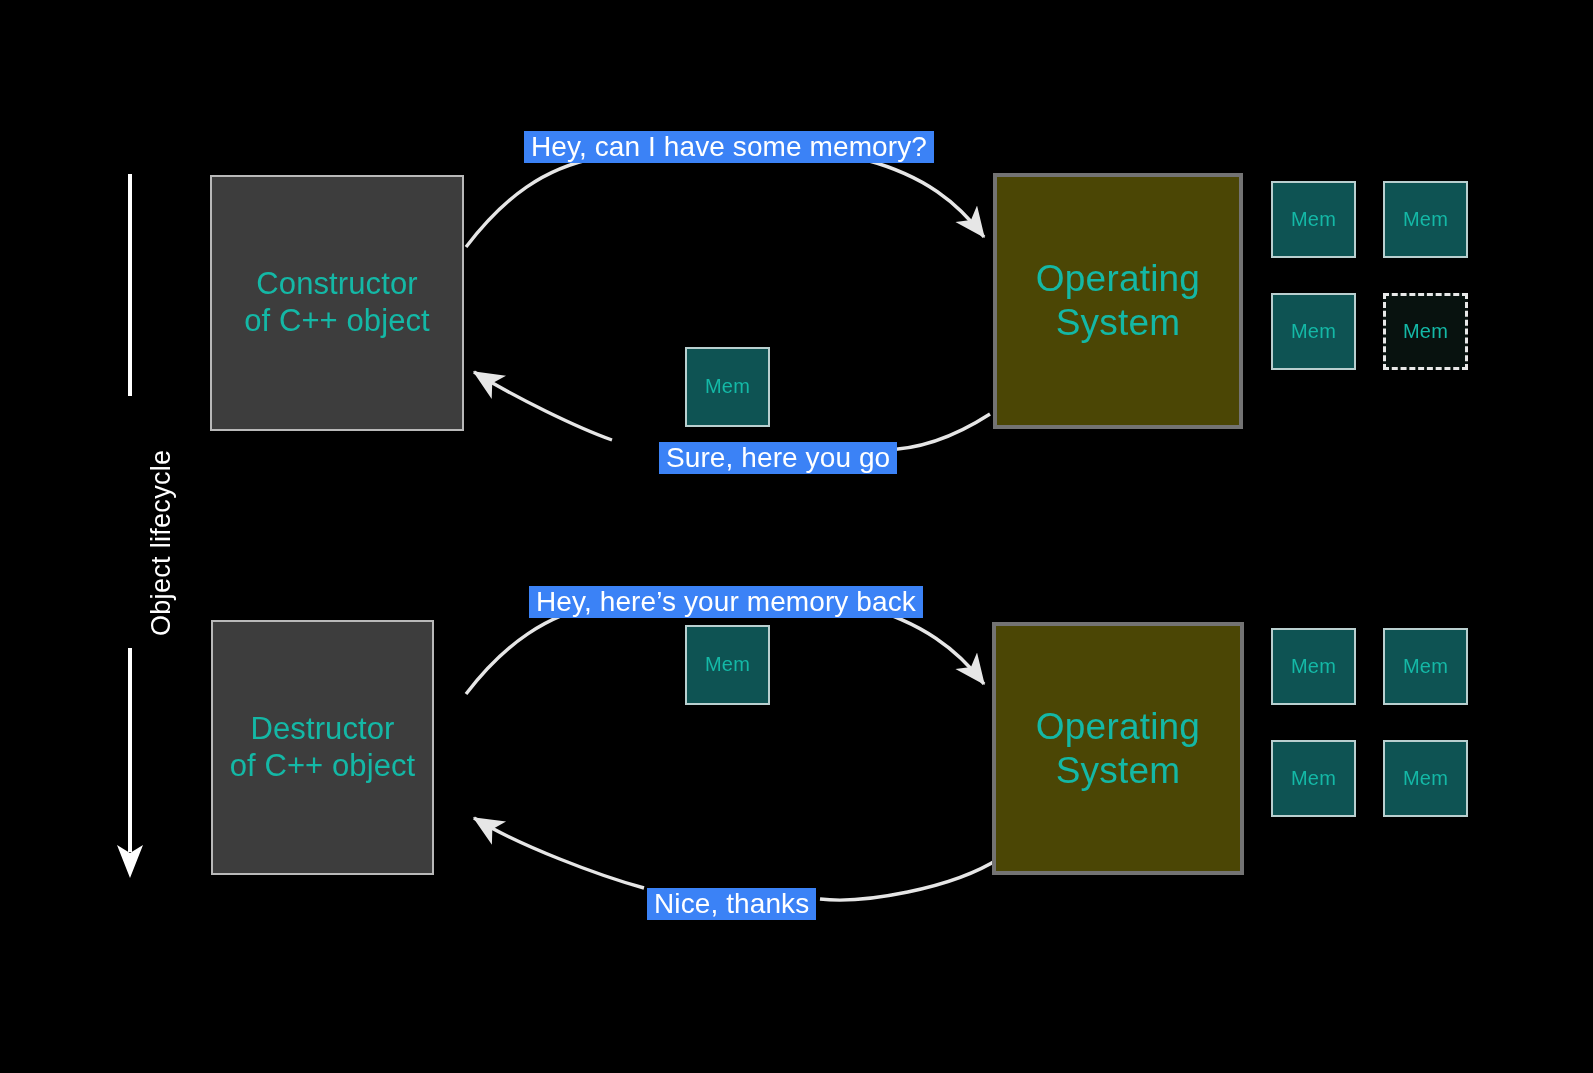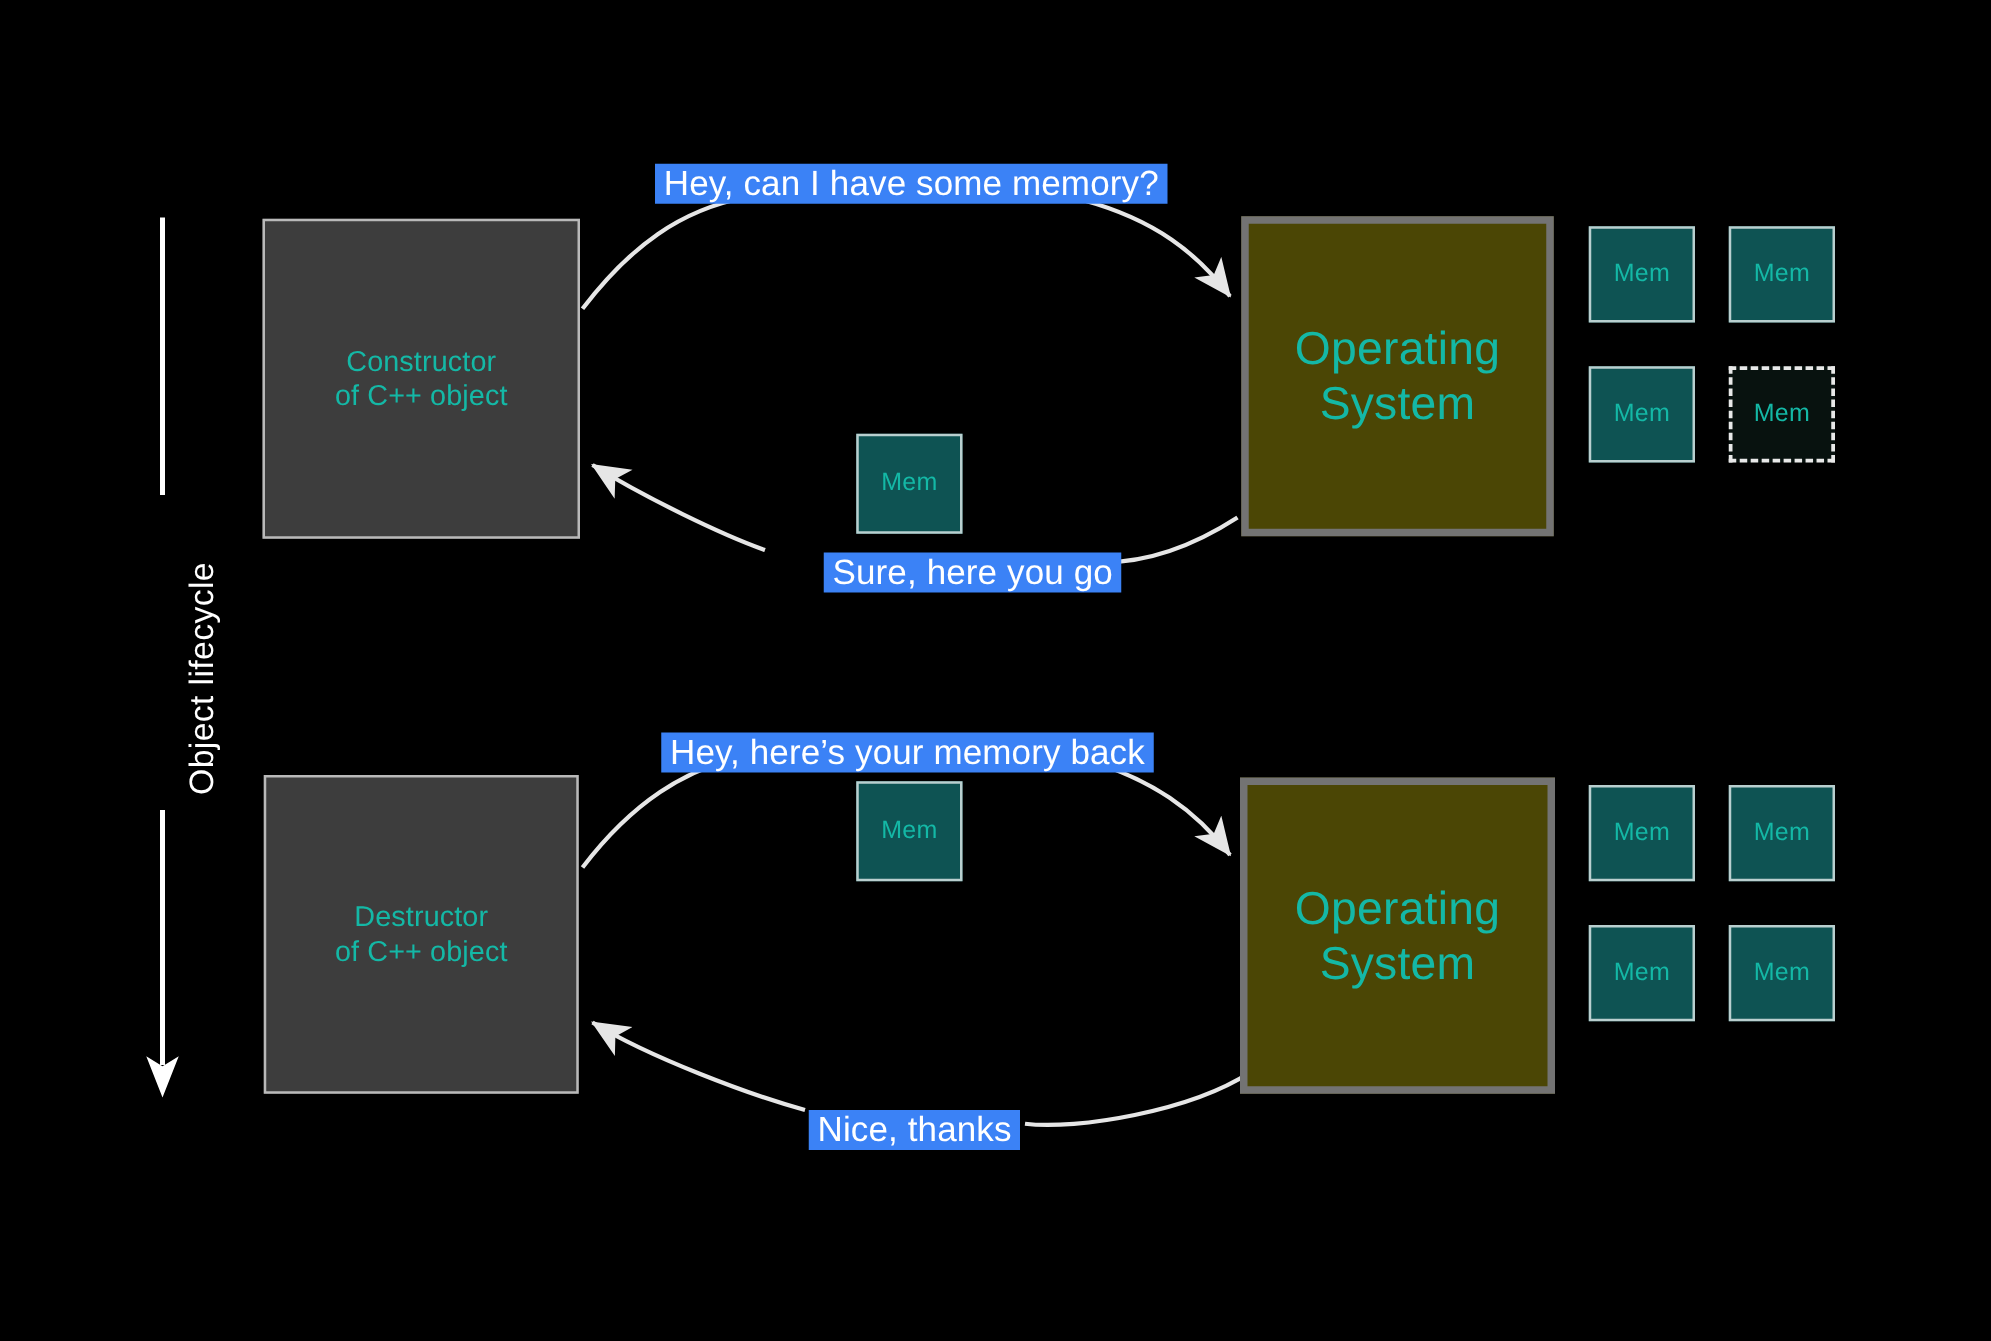--- a/index.html
+++ b/index.html
@@ -39,27 +39,27 @@
     align-items: center;
     justify-content: center;
     text-align: center;
     color: #14b8a6;
     line-height: 1.18;
   }
 
   .actor-box {
     background: #3d3d3d;
     border: 2px solid #b9b9b9;
-    font-size: 23px;
+    font-size: 31px;
     letter-spacing: 0.1px;
   }
 
   .os-box {
     background: #4b4605;
-    border: 6px solid #737373;
+    border: 4px solid #737373;
     font-size: 37px;
     letter-spacing: 0.2px;
   }
 
   .mem-box {
     background: #0e5353;
     border: 2px solid #b9cfcf;
     font-size: 20px;
     letter-spacing: 0.2px;
   }
@@ -150,21 +150,21 @@
       <div>Operating</div>
       <div>System</div>
     </div>
   </div>
 
   <div class="box mem-box" style="left:1271px; top:181px; width:85px; height:77px;">Mem</div>
   <div class="box mem-box" style="left:1383px; top:181px; width:85px; height:77px;">Mem</div>
   <div class="box mem-box" style="left:1271px; top:293px; width:85px; height:77px;">Mem</div>
   <div class="box mem-box free" style="left:1383px; top:293px; width:85px; height:77px;">Mem</div>
 
-  <div class="box actor-box" style="left:211px; top:620px; width:252px; height:255px;text-align:center;">
+  <div class="box actor-box" style="left:211px; top:620px; width:223px; height:255px;text-align:center;">
     <div>
       <div>Destructor</div>
       <div>of C++ object</div>
     </div>
   </div>
 
   <div class="edge-label" style="left:529px; top:586px;">Hey, here’s your memory back</div>
 
   <div class="box mem-box" style="left:685px; top:625px; width:85px; height:80px;">Mem</div>
 

